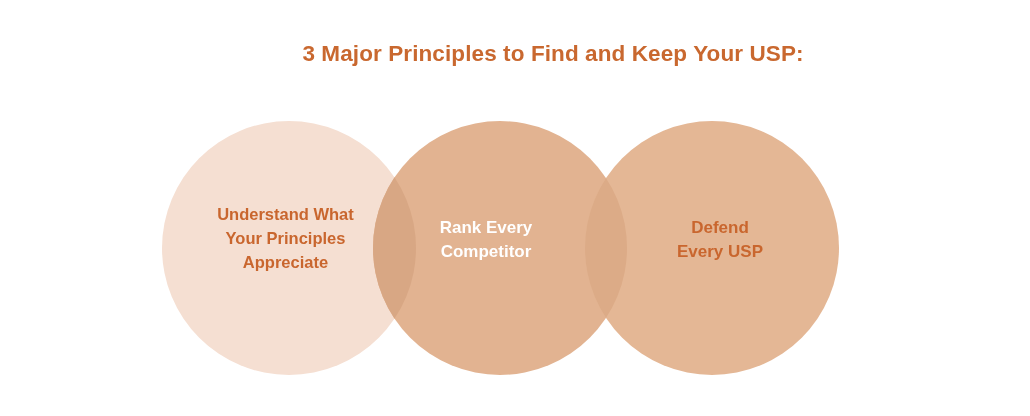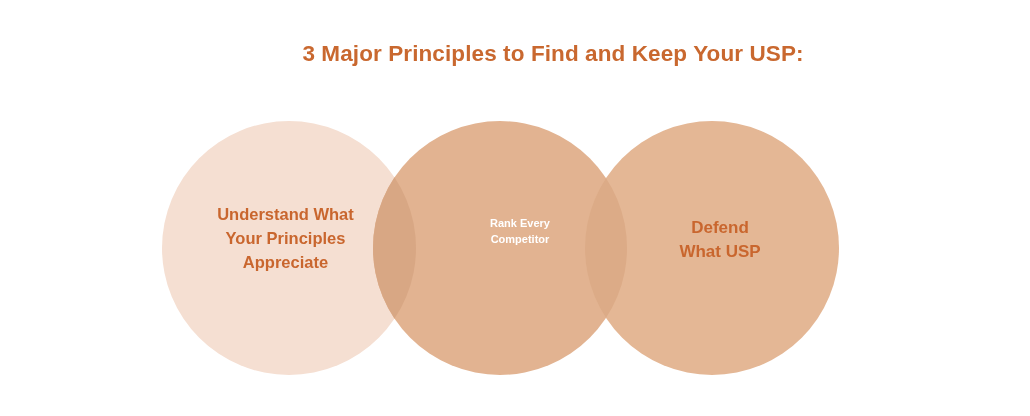--- a/index.html
+++ b/index.html
@@ -72,24 +72,24 @@
 
   .label-one {
     left: 163px;
     top: 203px;
     width: 245px;
     font-size: 16.5px;
     color: #c9662e;
   }
 
   .label-two {
-    left: 406px;
+    left: 372px;
     top: 216px;
     width: 228px;
-    font-size: 11px;
+    font-size: 17px;
     color: #ffffff;
   }
 
   .label-three {
     left: 602px;
     top: 216px;
     width: 236px;
     font-size: 17px;
     color: #c9662e;
   }
@@ -134,17 +134,17 @@
       <span class="line">Appreciate</span>
     </div>
 
     <div class="circle-label label-two" style="color: rgb(255, 255, 255);">
       <span class="line">Rank Every</span>
       <span class="line">Competitor</span>
     </div>
 
     <div class="circle-label label-three" style="color: rgb(201, 102, 46);">
       <span class="line">Defend</span>
-      <span class="line">What USP</span>
+      <span class="line">Every USP</span>
     </div>
   </div>
 
 </div>
 
 </body></html>

